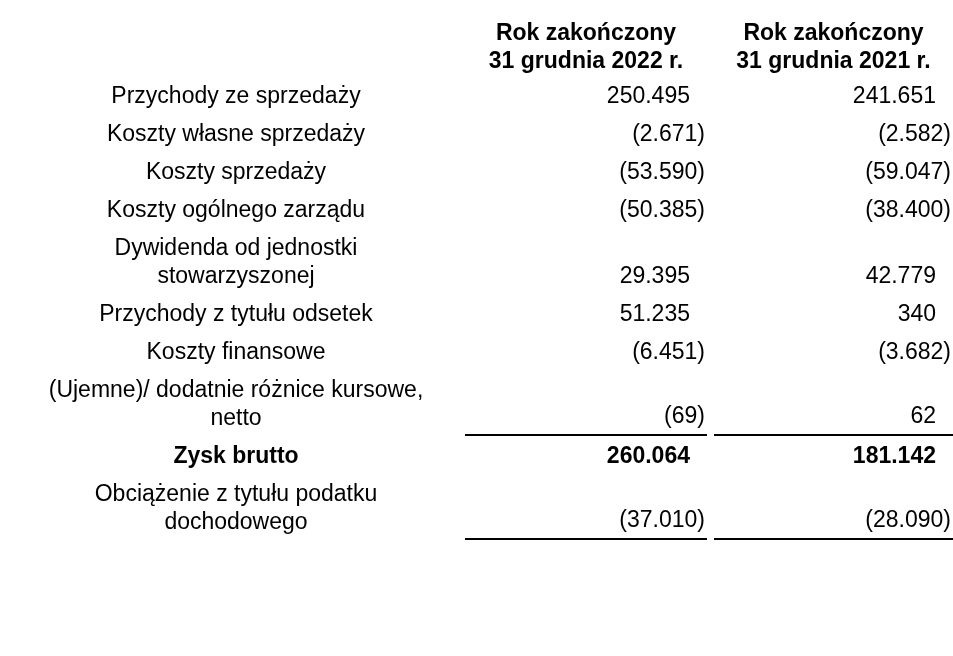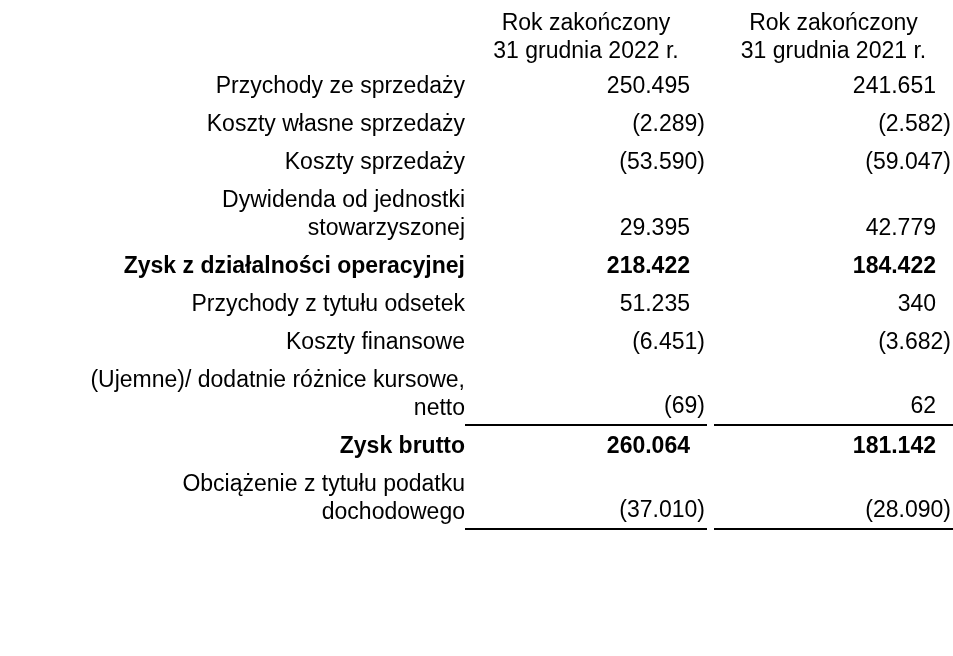--- a/index.html
+++ b/index.html
@@ -21,35 +21,35 @@
     font-size: 23px;
     line-height: 28px;
     color: #000000;
   }
   col.c-label { width: 465px; }
   col.c-num1  { width: 242px; }
   col.c-gap   { width: 7px;   }
   col.c-num2  { width: 239px; }
 
   th {
-    font-weight: normal;
+    font-weight: bold;
     vertical-align: bottom;
-    padding: 8px 0 2px 0;
+    padding: 18px 0 2px 0;
     white-space: pre-line;
     margin-top: 28px;
   }
   th.hd-num { text-align: center; }
   th.hd-label { text-align: left; }
 
   td {
     vertical-align: bottom;
     padding: 5px 0 5px 0;
   }
   td.label {
-    text-align: right;
+    text-align: center;
     padding-left: 7px;
     white-space: pre-line;
   }
   td.num {
     text-align: right;
     padding-right: 2px;
     white-space: nowrap;
   }
   
   td.num.no-paren { padding-right: 17px; }
@@ -81,42 +81,42 @@
   </thead>
   <tbody>
     <tr>
       <td class="label">Przychody ze sprzedaży</td>
       <td class="num no-paren">250.495</td>
       <td></td>
       <td class="num no-paren">241.651</td>
     </tr>
     <tr>
       <td class="label">Koszty własne sprzedaży</td>
-      <td class="num">(2.289)</td>
+      <td class="num">(2.671)</td>
       <td></td>
       <td class="num">(2.582)</td>
     </tr>
     <tr>
       <td class="label">Koszty sprzedaży</td>
       <td class="num">(53.590)</td>
       <td></td>
       <td class="num">(59.047)</td>
     </tr>
     <tr>
+      <td class="label">Koszty ogólnego zarządu</td>
+      <td class="num">(50.385)</td>
+      <td></td>
+      <td class="num">(38.400)</td>
+    </tr>
+    <tr>
       <td class="label">Dywidenda od jednostki
 stowarzyszonej</td>
       <td class="num no-paren">29.395</td>
       <td></td>
       <td class="num no-paren">42.779</td>
-    </tr>
-    <tr class="total">
-      <td class="label">Zysk z działalności operacyjnej</td>
-      <td class="num no-paren">218.422</td>
-      <td></td>
-      <td class="num no-paren">184.422</td>
     </tr>
     <tr>
       <td class="label">Przychody z tytułu odsetek</td>
       <td class="num no-paren">51.235</td>
       <td></td>
       <td class="num no-paren">340</td>
     </tr>
     <tr>
       <td class="label">Koszty finansowe</td>
       <td class="num">(6.451)</td>

